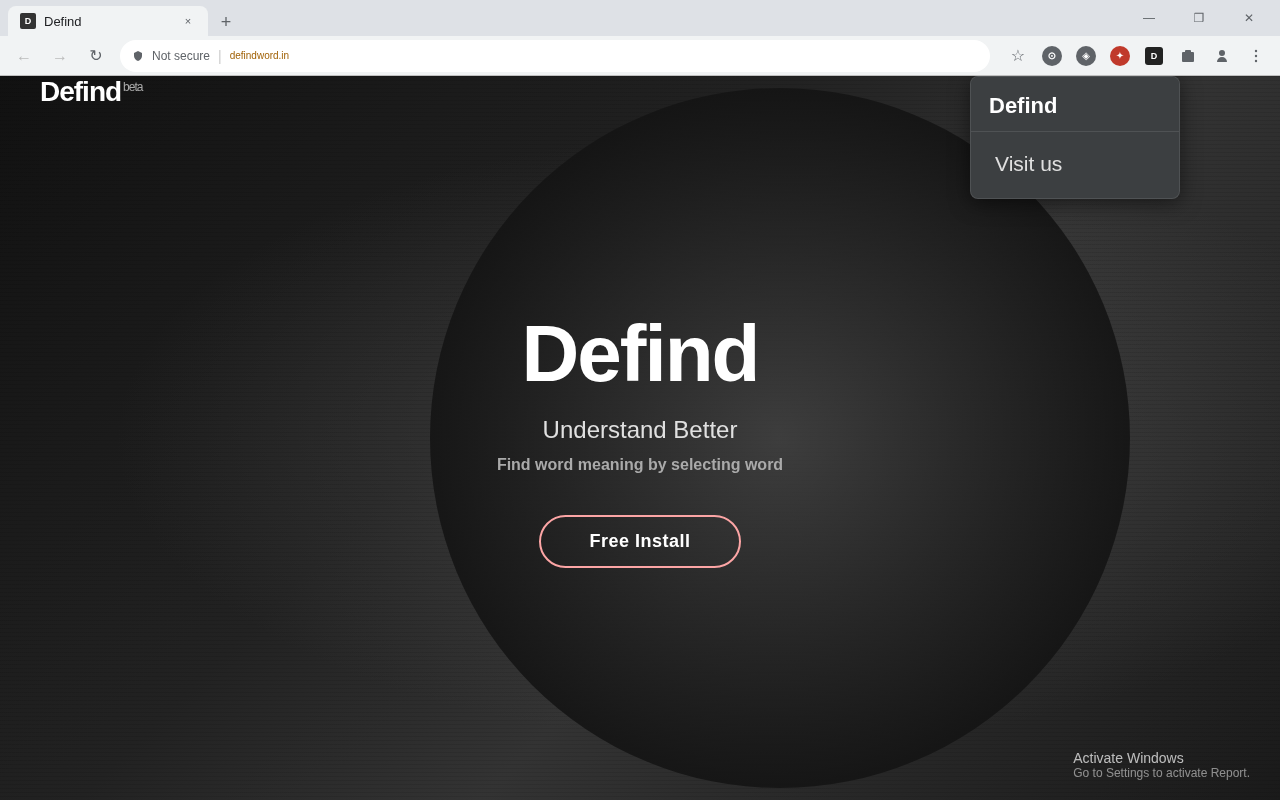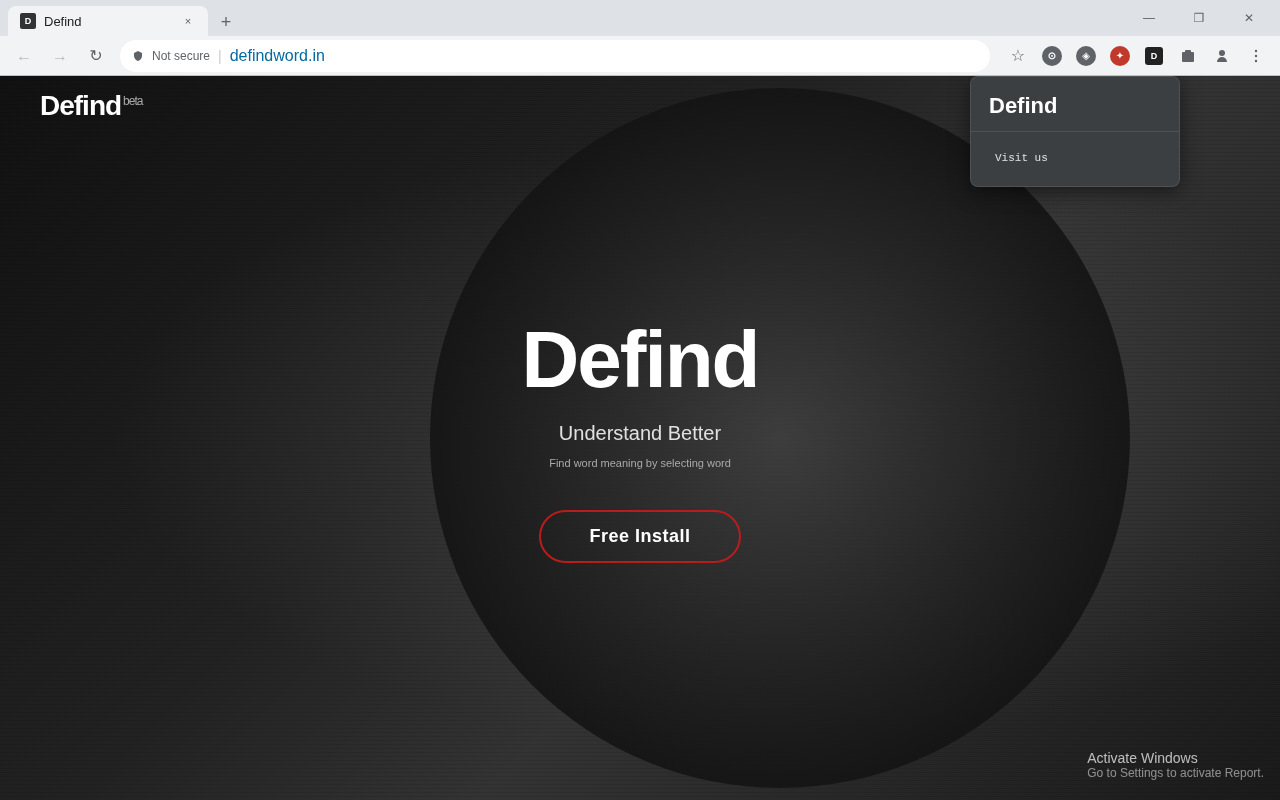--- a/index.html
+++ b/index.html
@@ -158,22 +158,22 @@
       font-size: 12px;
       color: #5f6368;
     }
 
     .url-separator {
       color: #ccc;
       font-size: 14px;
     }
 
     .url-text {
-      font-size: 16px;
-      color: #0369a1;
+      font-size: 10px;
+      color: #a16207;
     }
 
     .toolbar-icons {
       display: flex;
       align-items: center;
       gap: 2px;
       margin-left: 4px;
     }
 
     .toolbar-icon {
@@ -231,21 +231,20 @@
     }
 
     
     .site-header {
       position: absolute;
       top: 0;
       left: 0;
       right: 0;
       height: 60px;
       display: flex;
-      align-items: center;
       padding: 0 40px;
       z-index: 10;
     }
 
     .site-logo {
       font-size: 28px;
       font-weight: 700;
       color: white;
       letter-spacing: -1px;
     }
@@ -271,50 +270,51 @@
 
     .site-title {
       font-size: 80px;
       font-weight: 700;
       color: white;
       margin-bottom: 16px;
       letter-spacing: -2px;
     }
 
     .site-subtitle {
-      font-size: 20px;
+      font-size: 24px;
       color: #e0e0e0;
       margin-bottom: 12px;
       font-weight: 400;
     }
 
     .site-desc {
-      font-size: 11px;
+      font-size: 16px;
       color: #aaa;
       margin-bottom: 41px;
+      font-weight: bold;
     }
 
     .install-btn {
-      border: 2px solid #b91c1c;
+      border: 2px solid #fca5a5;
       background: transparent;
       color: white;
       font-size: 18px;
       font-weight: 600;
       padding: 14px 48px;
       border-radius: 40px;
       cursor: pointer;
       letter-spacing: 0.5px;
       transition: background 0.2s;
     }
 
     
     .activate-windows {
       position: absolute;
       bottom: 20px;
-      right: 16px;
+      right: 30px;
       z-index: 5;
       margin-left: 24px;
     }
 
     .activate-title {
       font-size: 14px;
       color: rgba(255,255,255,0.7);
     }
 
     .activate-desc {
@@ -348,27 +348,26 @@
       color: white;
     }
 
     .popup-menu {
       padding: 8px;
     }
 
     .popup-item {
       display: block;
       padding: 12px 16px;
-      font-size: 11px;
+      font-size: 21px;
       color: #e0e0e0;
       cursor: pointer;
       border-radius: 4px;
       text-decoration: none;
       margin-bottom: 2px;
-      font-family: Liberation Mono, monospace;
     }
 
     
     .ext-circle {
       width: 20px;
       height: 20px;
       border-radius: 50%;
       display: flex;
       align-items: center;
       justify-content: center;

